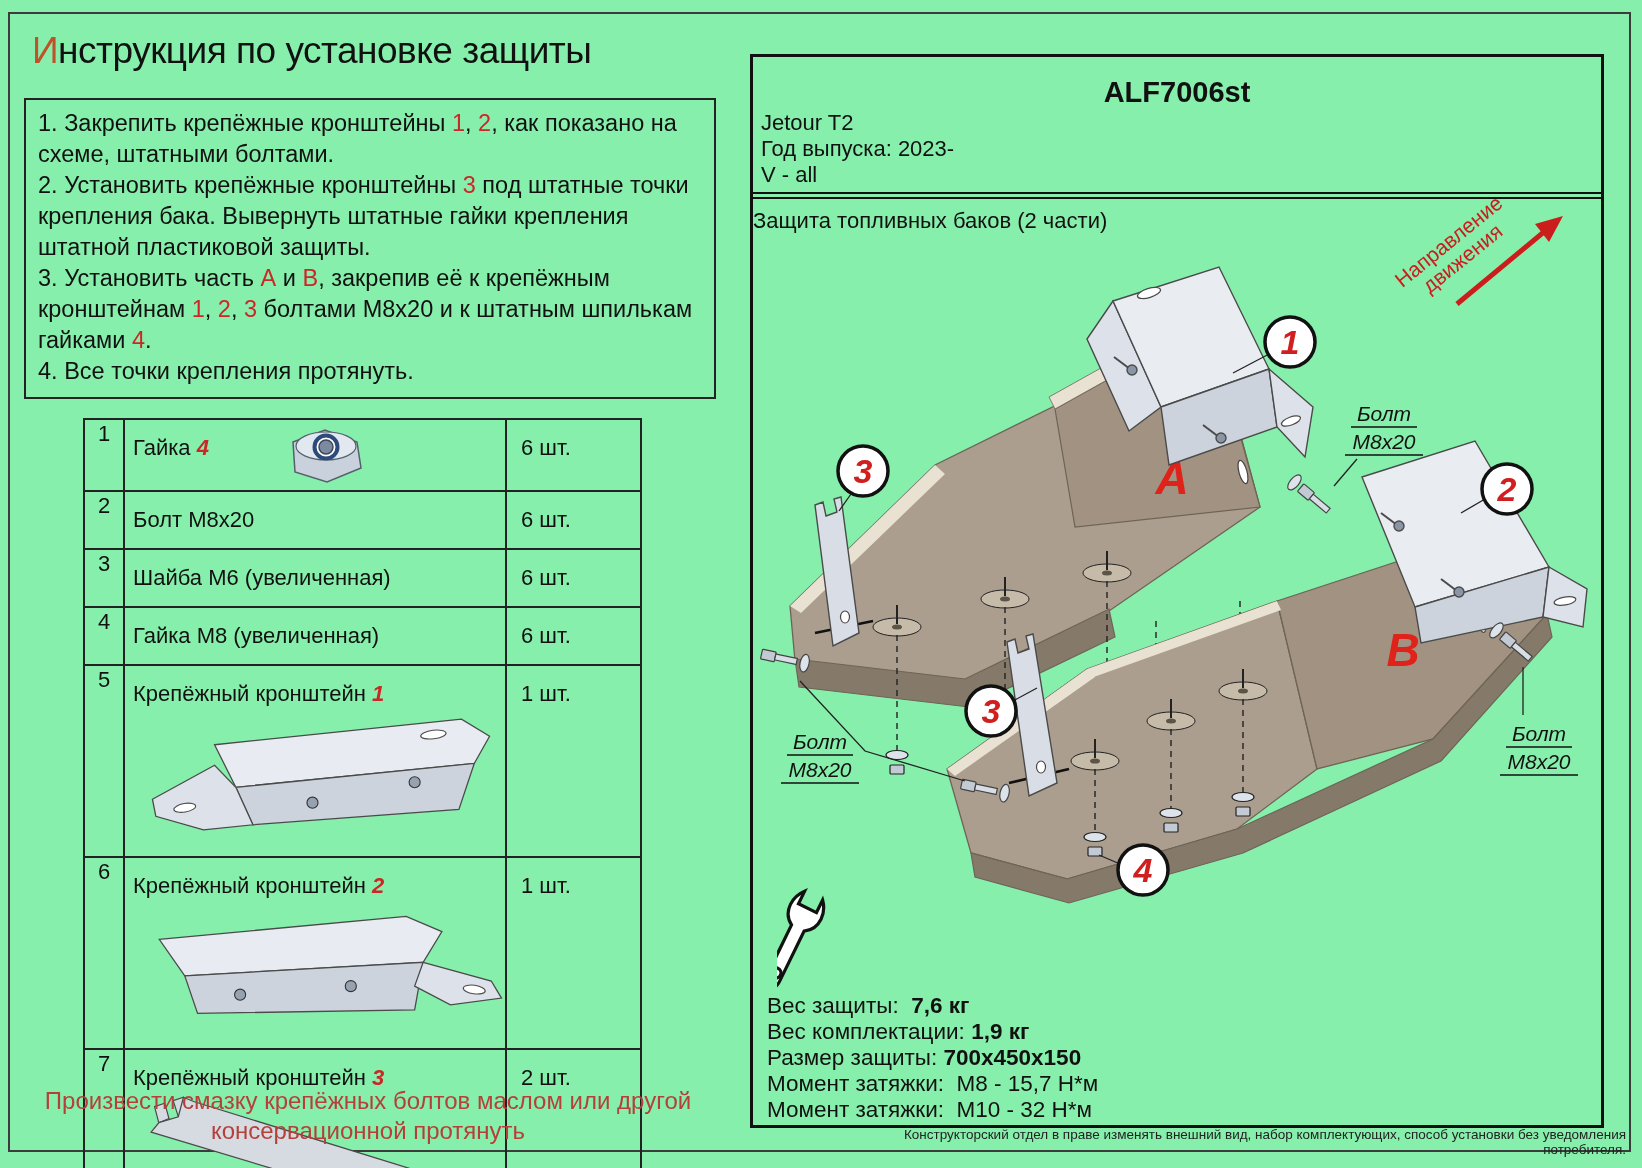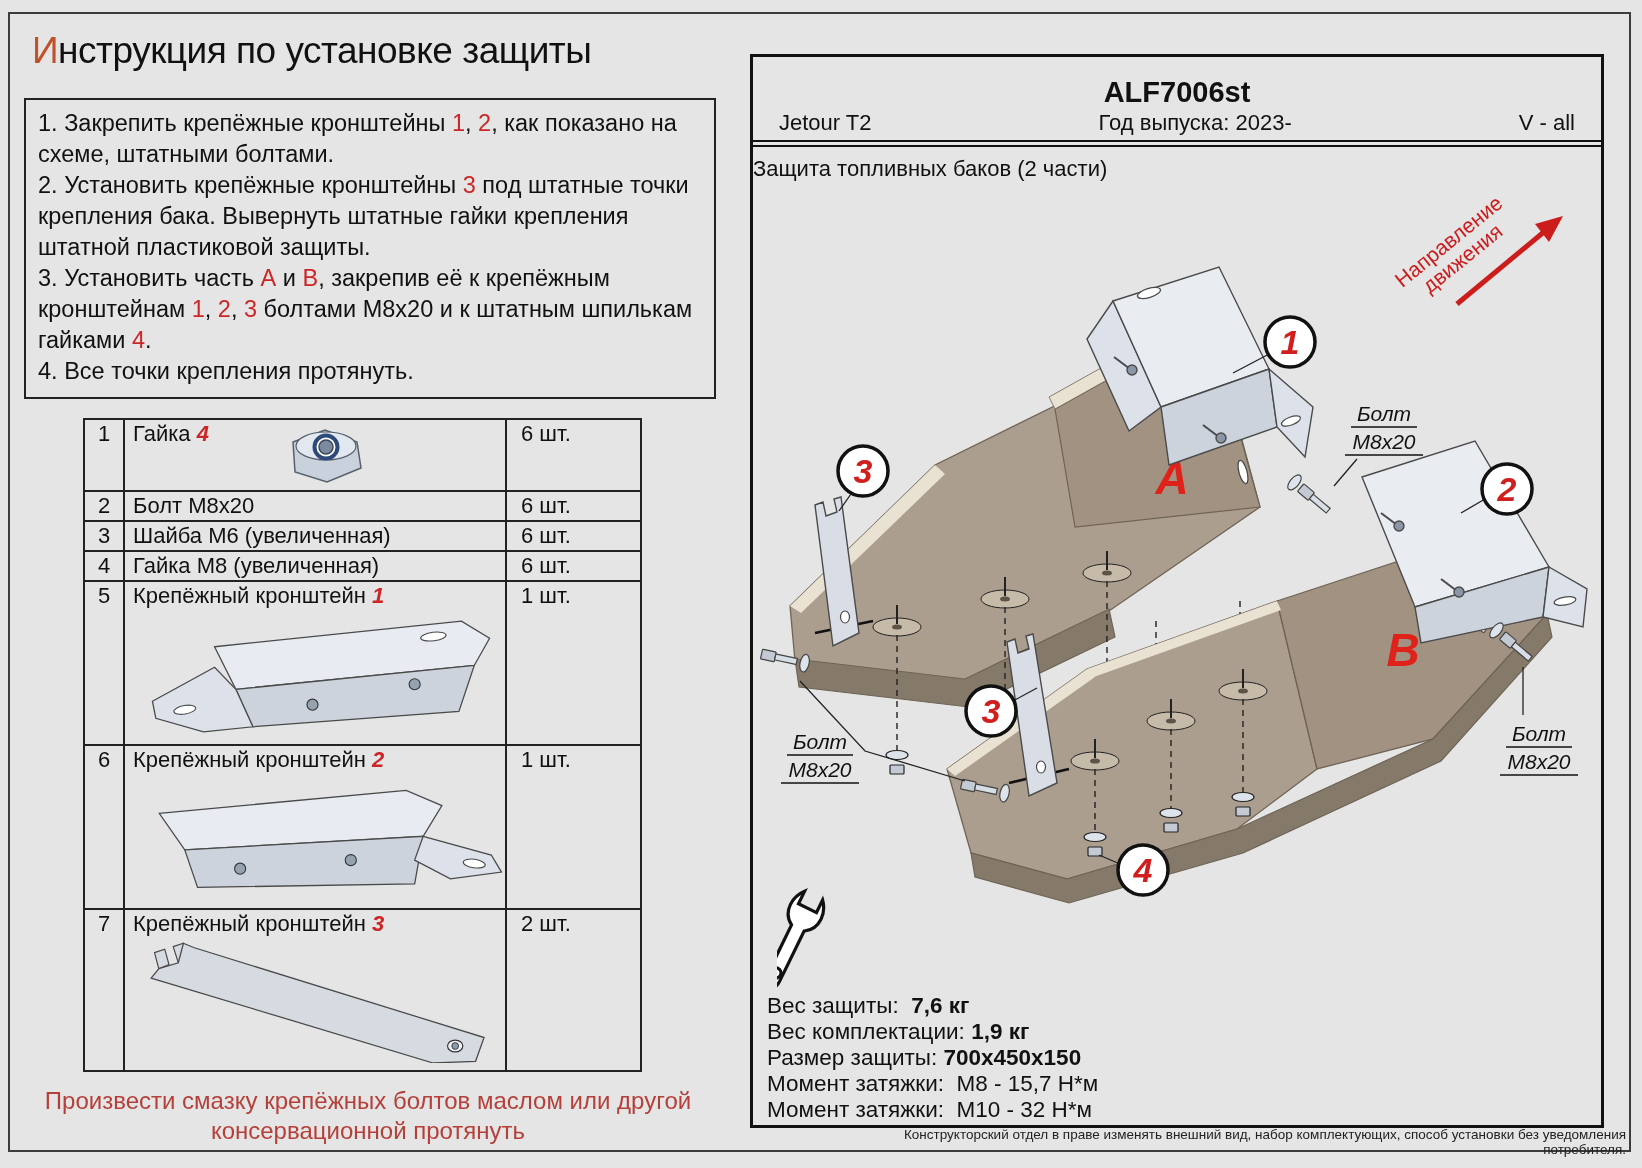--- a/index.html
+++ b/index.html
@@ -1,43 +1,43 @@
 <!DOCTYPE html>
 <html><head>
 <meta charset="utf-8">
 <style>
   html,body{margin:0;padding:0;background:#fff;}
-  .page{position:relative;width:1642px;height:1168px;background:#e5e5e5;overflow:hidden;
+  .page{position:relative;width:1642px;height:1168px;background:#86efac;overflow:hidden;
         font-family:"Liberation Sans",sans-serif;color:#111;}
   .page-border{position:absolute;left:8px;top:12px;width:1619px;height:1136px;border:2px solid #3c3c3c;}
 
   
   .doc-title{position:absolute;left:32px;top:30px;font-size:37px;letter-spacing:-0.5px;white-space:nowrap;}
   .doc-title .first{color:#c0522a;}
   .instructions{position:absolute;left:24px;top:98px;width:664px;border:2px solid #222;
                 padding:8px 12px 10px 12px;font-size:23.5px;line-height:31px;}
   .red{color:#cc2626;}
   .refnum{color:#cc2626;font-weight:bold;font-style:italic;}
 
   .tablewrap{position:absolute;left:83px;top:418px;width:557px;}
   table{border-collapse:collapse;table-layout:fixed;width:557px;font-size:22px;}
-  td{border:2px solid #222;padding:1px 8px;vertical-align:top;}
+  td{border:2px solid #222;padding:15px 8px;vertical-align:top;}
   tr.thead td{border:none;border-top:2px solid #333;padding:1px 8px;}
   td.num{text-align:center;padding:1px 2px;}
   td.qty{padding-left:14px;border-radius:15px;}
   td.desc{position:relative;}
   .imgwrap{margin:2px 0 0 0;}
 
   .warning{position:absolute;left:40px;top:1086px;width:656px;text-align:center;
            font-size:24px;line-height:30px;color:#b5403a;}
 
   
   .panel{position:absolute;left:750px;top:54px;width:848px;height:1068px;border:3px solid #111;}
   .p-code{text-align:center;font-size:29px;font-weight:bold;margin-top:19px;}
-  .p-row2{display:flex;justify-content:space-between;padding:0 26px;font-size:22px;margin-top:1px;}
+  .p-row2{display:flex;justify-content:space-between;padding:0 8px;font-size:22px;margin-top:1px;flex-direction:column;}
   .p-sep{height:3px;border-top:2px solid #111;border-bottom:2px solid #111;margin-top:4px;}
   .p-sub{text-align:left;font-size:22px;margin-top:9px;}
   .diagram{position:absolute;left:4px;top:112px;}
   .wrench{position:absolute;left:24px;top:820px;}
   .specs{position:absolute;left:14px;top:936px;font-size:22.5px;line-height:26px;white-space:nowrap;}
   .specs .v{font-weight:bold;}
   .footnote{position:absolute;right:16px;top:1127px;width:780px;text-align:right;font-size:13.5px;color:#222;}
 
   svg text{font-family:"Liberation Sans",sans-serif;}
   .callout-num{font-size:34px;font-weight:bold;font-style:italic;fill:#cf1f1f;}

